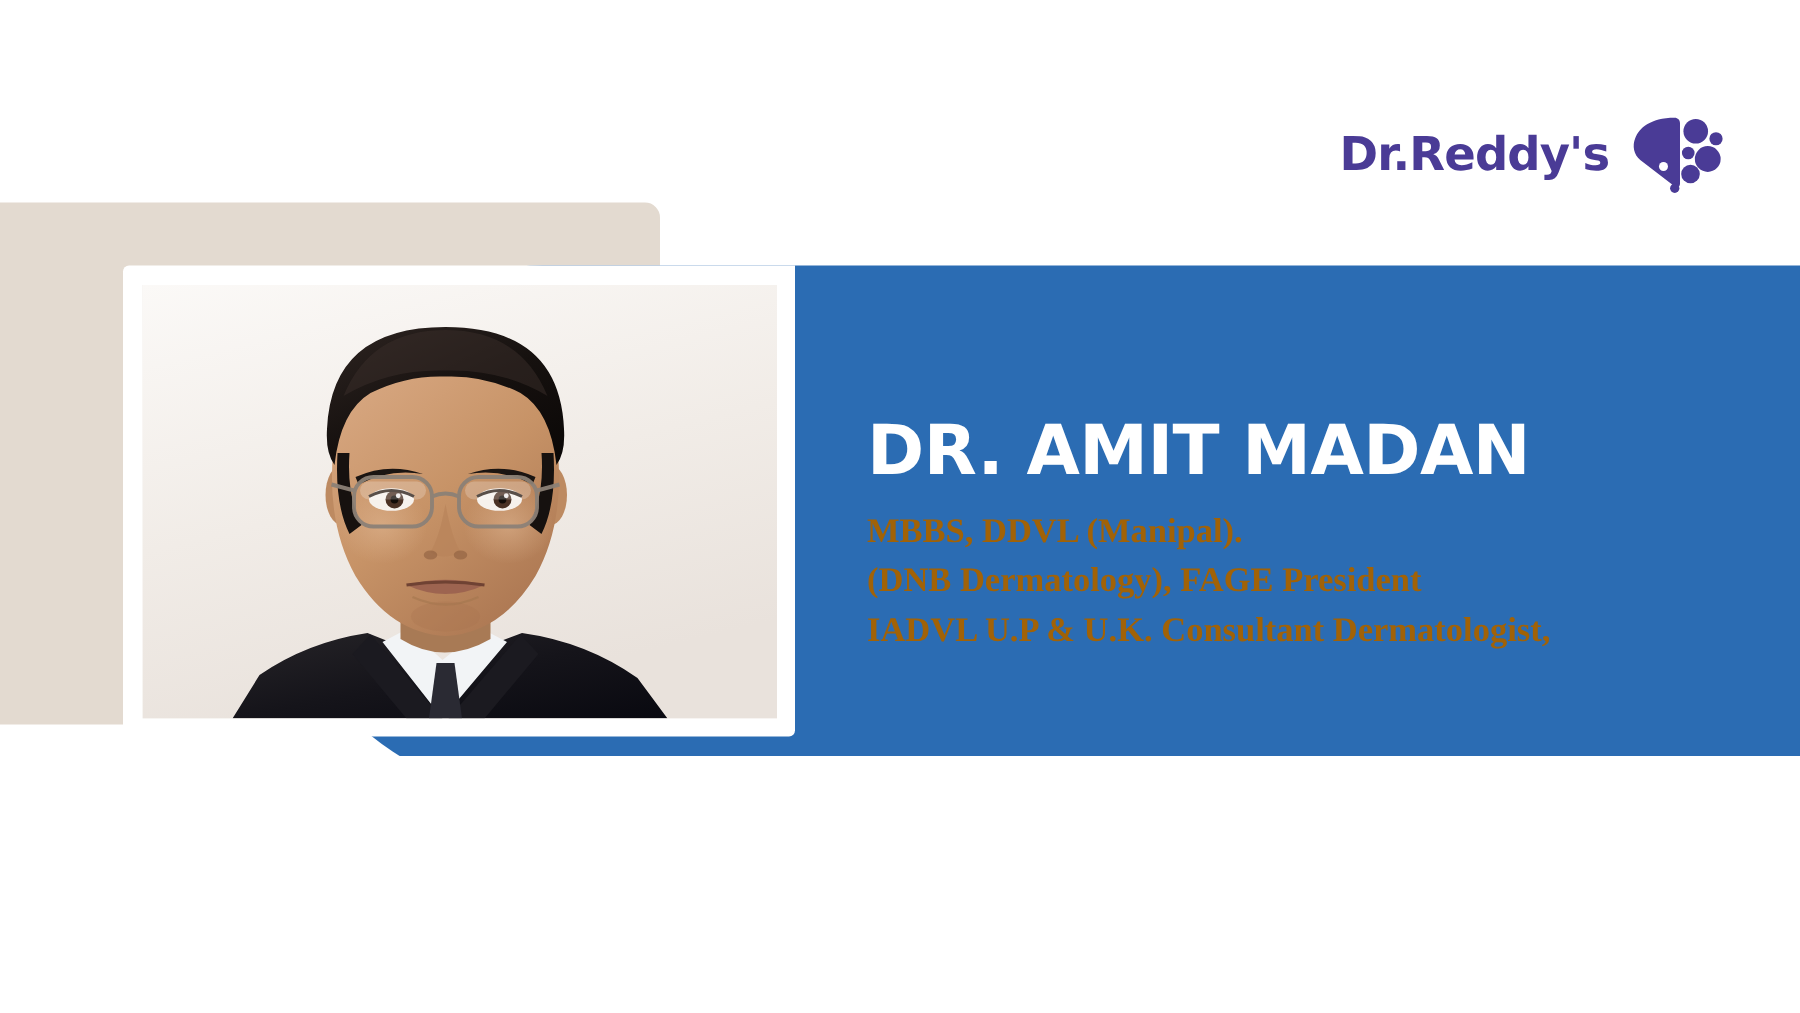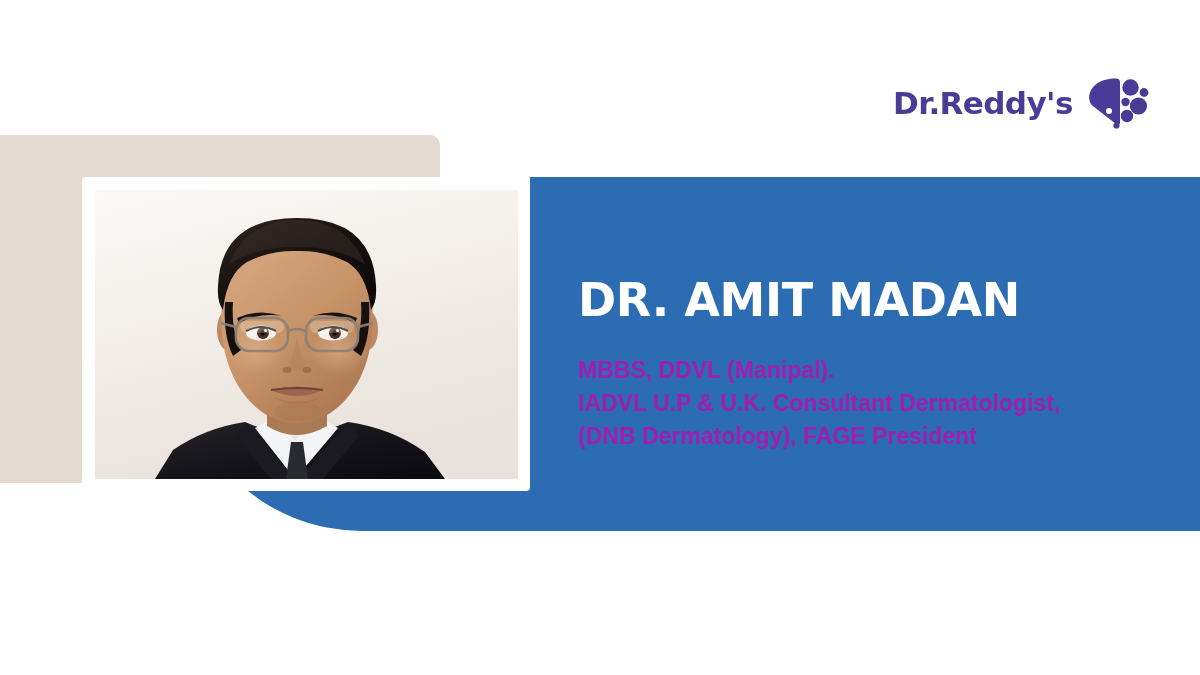--- a/index.html
+++ b/index.html
@@ -8,21 +8,21 @@
     width: 1200px;
     height: 675px;
     background: #ffffff;
     font-family: "Liberation Sans", sans-serif;
     overflow: hidden;
   }
 
   #card {
     position: relative;
     width: 1200px;
-    height: 675px;
+    height: 504px;
     background: #ffffff;
     overflow: hidden;
   }
 
   
   #brand {
     position: absolute;
     top: 72px;
     left: 893px;
     width: 240px;
@@ -98,26 +98,26 @@
   #doctor-name {
     font-size: 46px;
     font-weight: 700;
     color: #ffffff;
     letter-spacing: -0.4px;
     line-height: 1.05;
     white-space: nowrap;
     font-family: "DejaVu Sans", sans-serif;
   }
   #credentials {
-    margin-top: 30px;
+    margin-top: 14px;
     font-size: 23px;
     font-weight: 600;
-    color: #a21caf;
+    color: #a16207;
     line-height: 1.42;
-    font-family: Liberation Sans, sans-serif;
+    font-family: Liberation Serif, serif;
   }
   .cred-line { display: block; white-space: nowrap; }
 </style>
 </head>
 <body>
 
 <div id="card">
 
   <div id="beige-panel"></div>
 
@@ -251,18 +251,18 @@
       <circle cx="40" cy="41" r="6.2" fill="#4a3b96"></circle>
       <circle cx="29.5" cy="50.5" r="3.1" fill="#4a3b96"></circle>
       <circle cx="22" cy="36" r="3" fill="#ffffff"></circle>
     </svg>
   </div>
 
   <div id="text-block">
     <div id="doctor-name">DR. AMIT MADAN</div>
     <div id="credentials">
       <span class="cred-line">MBBS, DDVL (Manipal).</span>
+      <span class="cred-line">(DNB Dermatology), FAGE President</span>
       <span class="cred-line">IADVL U.P &amp; U.K. Consultant Dermatologist,</span>
-      <span class="cred-line">(DNB Dermatology), FAGE President</span>
     </div>
   </div>
 
 </div>
 
 </body></html>

